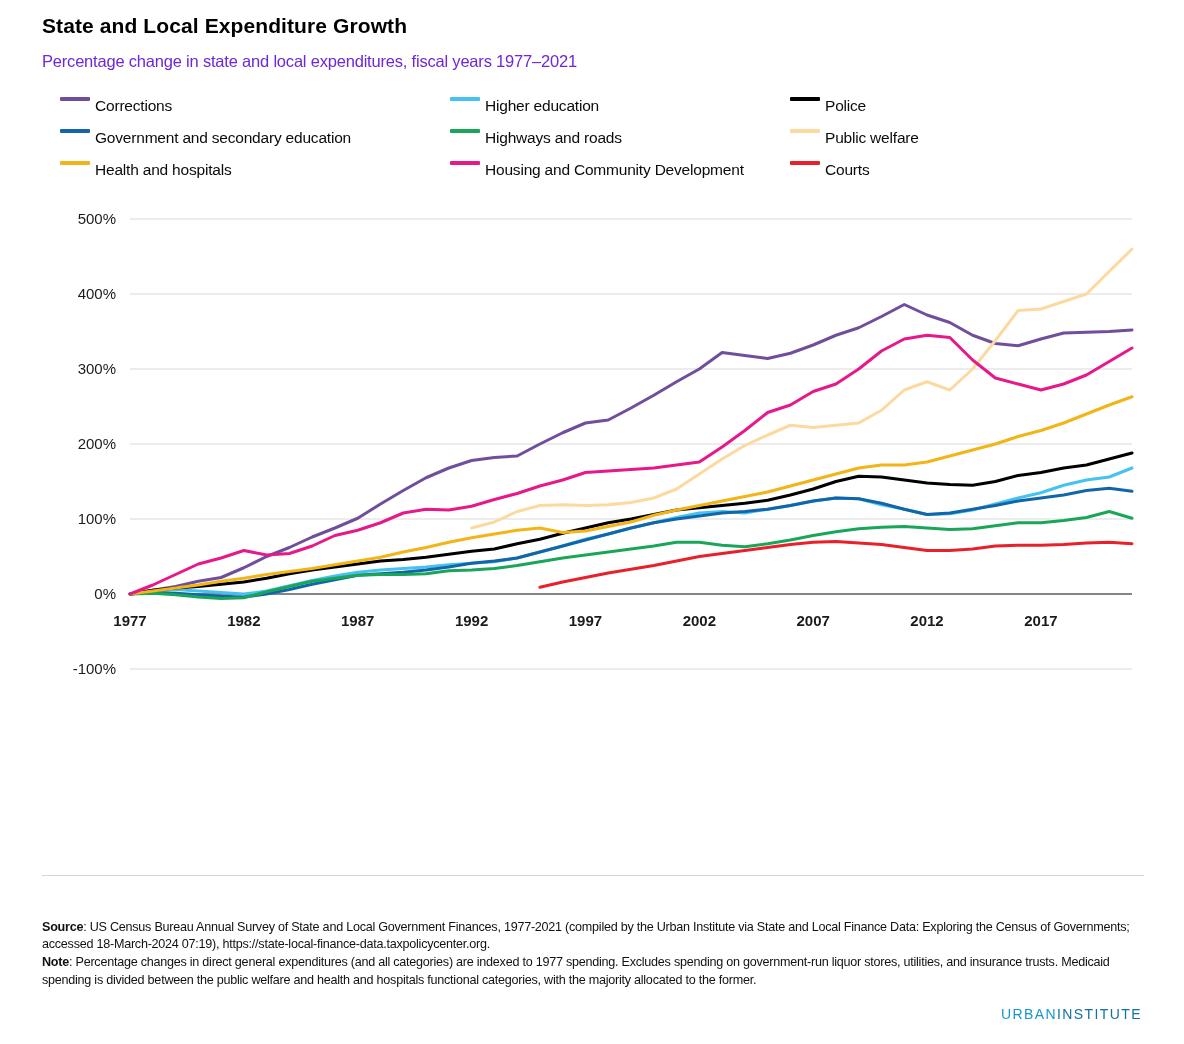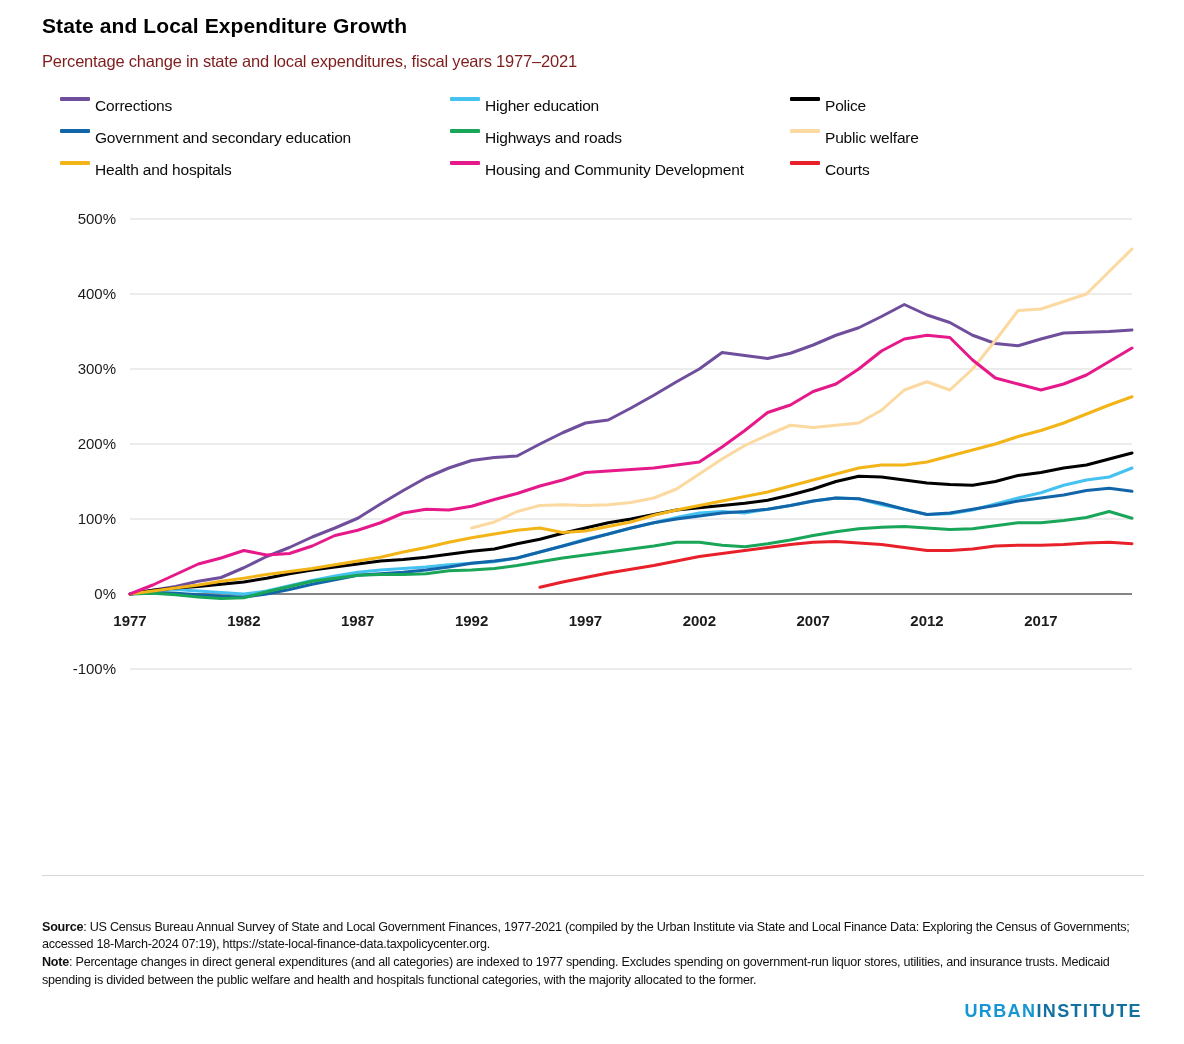--- a/index.html
+++ b/index.html
@@ -25,21 +25,21 @@
   .title {
     font-size: 21px;
     font-weight: bold;
     letter-spacing: 0.1px;
     color: #000000;
     margin: 0 0 14px 0;
   }
   .subtitle {
     font-size: 16.5px;
     font-weight: normal;
-    color: #7f1d1d;
+    color: #6d28d9;
     margin: 0 0 26px 0;
     letter-spacing: -0.2px;
   }
   .legend {
     display: grid;
     grid-template-columns: 390px 340px auto;
     row-gap: 14px;
     margin-left: 18px;
     margin-bottom: 22px;
   }
@@ -85,24 +85,24 @@
     left: 42px;
     right: 40px;
     bottom: 168px;
     border-top: 1px solid #d6d6d6;
     height: 0;
   }
   .brand {
     position: absolute;
     right: 42px;
     bottom: 22px;
-    font-size: 18px;
+    font-size: 14px;
     letter-spacing: 1.4px;
     color: #1696d2;
-    font-weight: bold;
+    font-weight: normal;
   }
   .brand .inst {
     color: #12719e;
   }
   .axis-label {
     font-size: 15px;
     fill: #1b1b1b;
     font-family: "Liberation Sans", sans-serif;
   }
   .tick-x {

